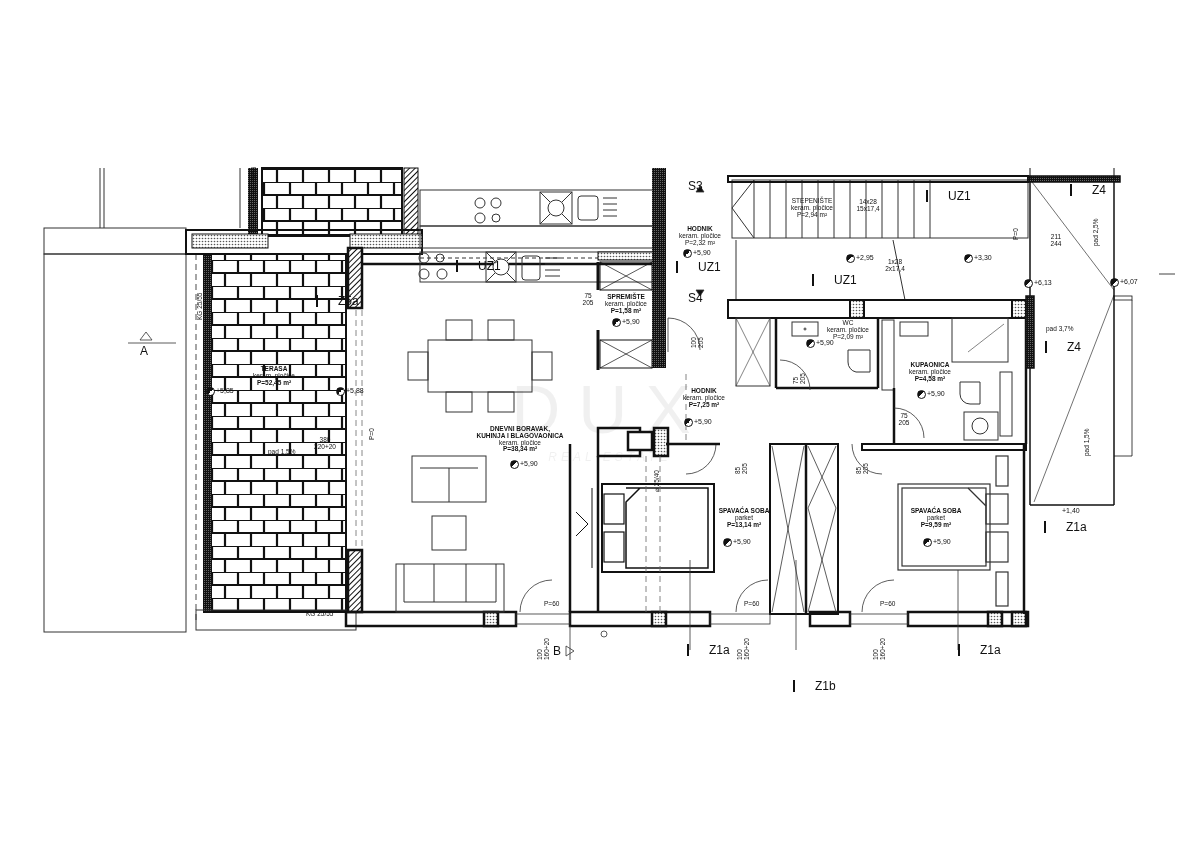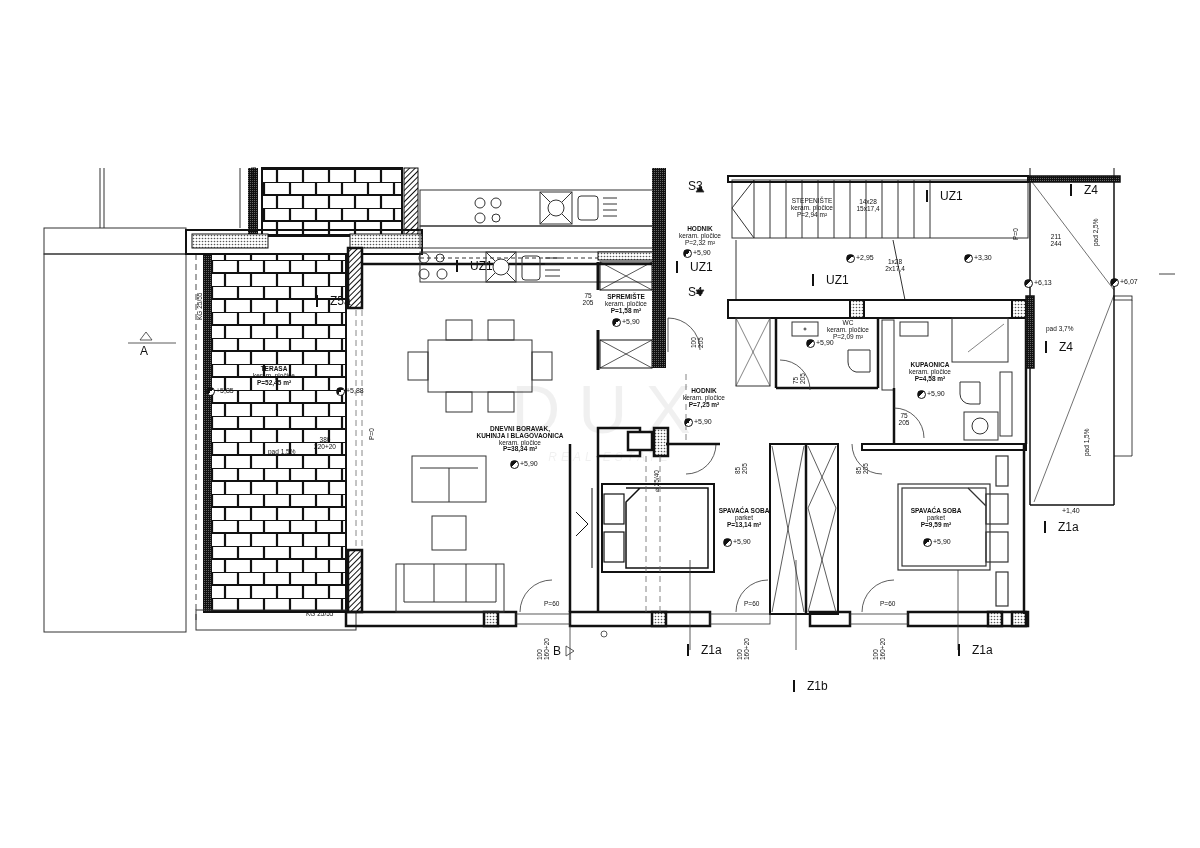--- a/index.html
+++ b/index.html
@@ -3,21 +3,21 @@
 <meta charset="utf-8">
 <style>
   html,body{margin:0;padding:0;background:#fff;}
   body{width:1200px;height:848px;position:relative;overflow:hidden;font-family:"Liberation Sans",sans-serif;}
   svg{position:absolute;left:0;top:0;}
   .lbl{position:absolute;font-family:"Liberation Sans",sans-serif;color:#111;text-align:center;line-height:1.05;white-space:nowrap;}
   .room-name{font-size:6.5px;font-weight:bold;}
   .room-sub{font-size:6.5px;}
   .lvl{position:absolute;font-size:7px;font-family:"Liberation Sans",sans-serif;color:#111;}
   .lvl .mk{display:inline-block;width:7px;height:7px;border:1px solid #111;border-radius:50%;vertical-align:middle;margin-right:1px;background:linear-gradient(135deg,#111 50%,#fff 50%);}
-  .sec{position:absolute;font-size:12px;font-family:"Liberation Sans",sans-serif;color:#111;padding-left:12px;border-left:2px solid #111;line-height:12px;}
+  .sec{position:absolute;font-size:12px;font-family:"Liberation Sans",sans-serif;color:#111;padding-left:20px;border-left:2px solid #111;line-height:12px;}
   .dim{position:absolute;font-size:6.5px;font-family:"Liberation Sans",sans-serif;color:#111;text-align:center;line-height:1.1;}
   .dimv{position:absolute;font-size:6.5px;font-family:"Liberation Sans",sans-serif;color:#111;transform:rotate(-90deg);transform-origin:left top;white-space:nowrap;line-height:1.1;}
   .wm{position:absolute;font-family:"Liberation Sans",sans-serif;color:rgba(0,0,0,0.06);text-align:center;}
 </style>
 </head>
 <body>
 
 <svg width="1200" height="848" viewBox="0 0 1200 848">
   <defs>
     <pattern id="brick" width="26" height="26" patternUnits="userSpaceOnUse">
@@ -365,21 +365,21 @@
 <div class="lvl" style="left:510px;top:460px;"><span class="mk"></span><span>+5,90</span></div>
 <div class="lvl" style="left:612px;top:318px;"><span class="mk"></span><span>+5,90</span></div>
 <div class="lvl" style="left:684px;top:418px;"><span class="mk"></span><span>+5,90</span></div>
 <div class="lvl" style="left:806px;top:339px;"><span class="mk"></span><span>+5,90</span></div>
 <div class="lvl" style="left:917px;top:390px;"><span class="mk"></span><span>+5,90</span></div>
 <div class="lvl" style="left:723px;top:538px;"><span class="mk"></span><span>+5,90</span></div>
 <div class="lvl" style="left:923px;top:538px;"><span class="mk"></span><span>+5,90</span></div>
 <div class="lvl" style="left:1062px;top:507px;">+1,40</div>
 
 <div class="sec" style="left:688px;top:180px;border-left:none;padding-left:0;">S3</div>
-<div class="sec" style="left:688px;top:286px;border-left:none;padding-left:0;">S4</div>
+<div class="sec" style="left:688px;top:292px;border-left:none;padding-left:0;">S4</div>
 <div class="sec" style="left:140px;top:345px;border-left:none;padding-left:0;">A</div>
 <div class="sec" style="left:553px;top:645px;border-left:none;padding-left:0;">B</div>
 
 <div class="sec" style="left:926px;top:190px;">UZ1</div>
 <div class="sec" style="left:676px;top:261px;">UZ1</div>
 <div class="sec" style="left:812px;top:274px;">UZ1</div>
 <div class="sec" style="left:456px;top:260px;">UZ1</div>
 <div class="sec" style="left:1070px;top:184px;">Z4</div>
 <div class="sec" style="left:1045px;top:341px;">Z4</div>
 <div class="sec" style="left:316px;top:295px;">Z5a</div>

